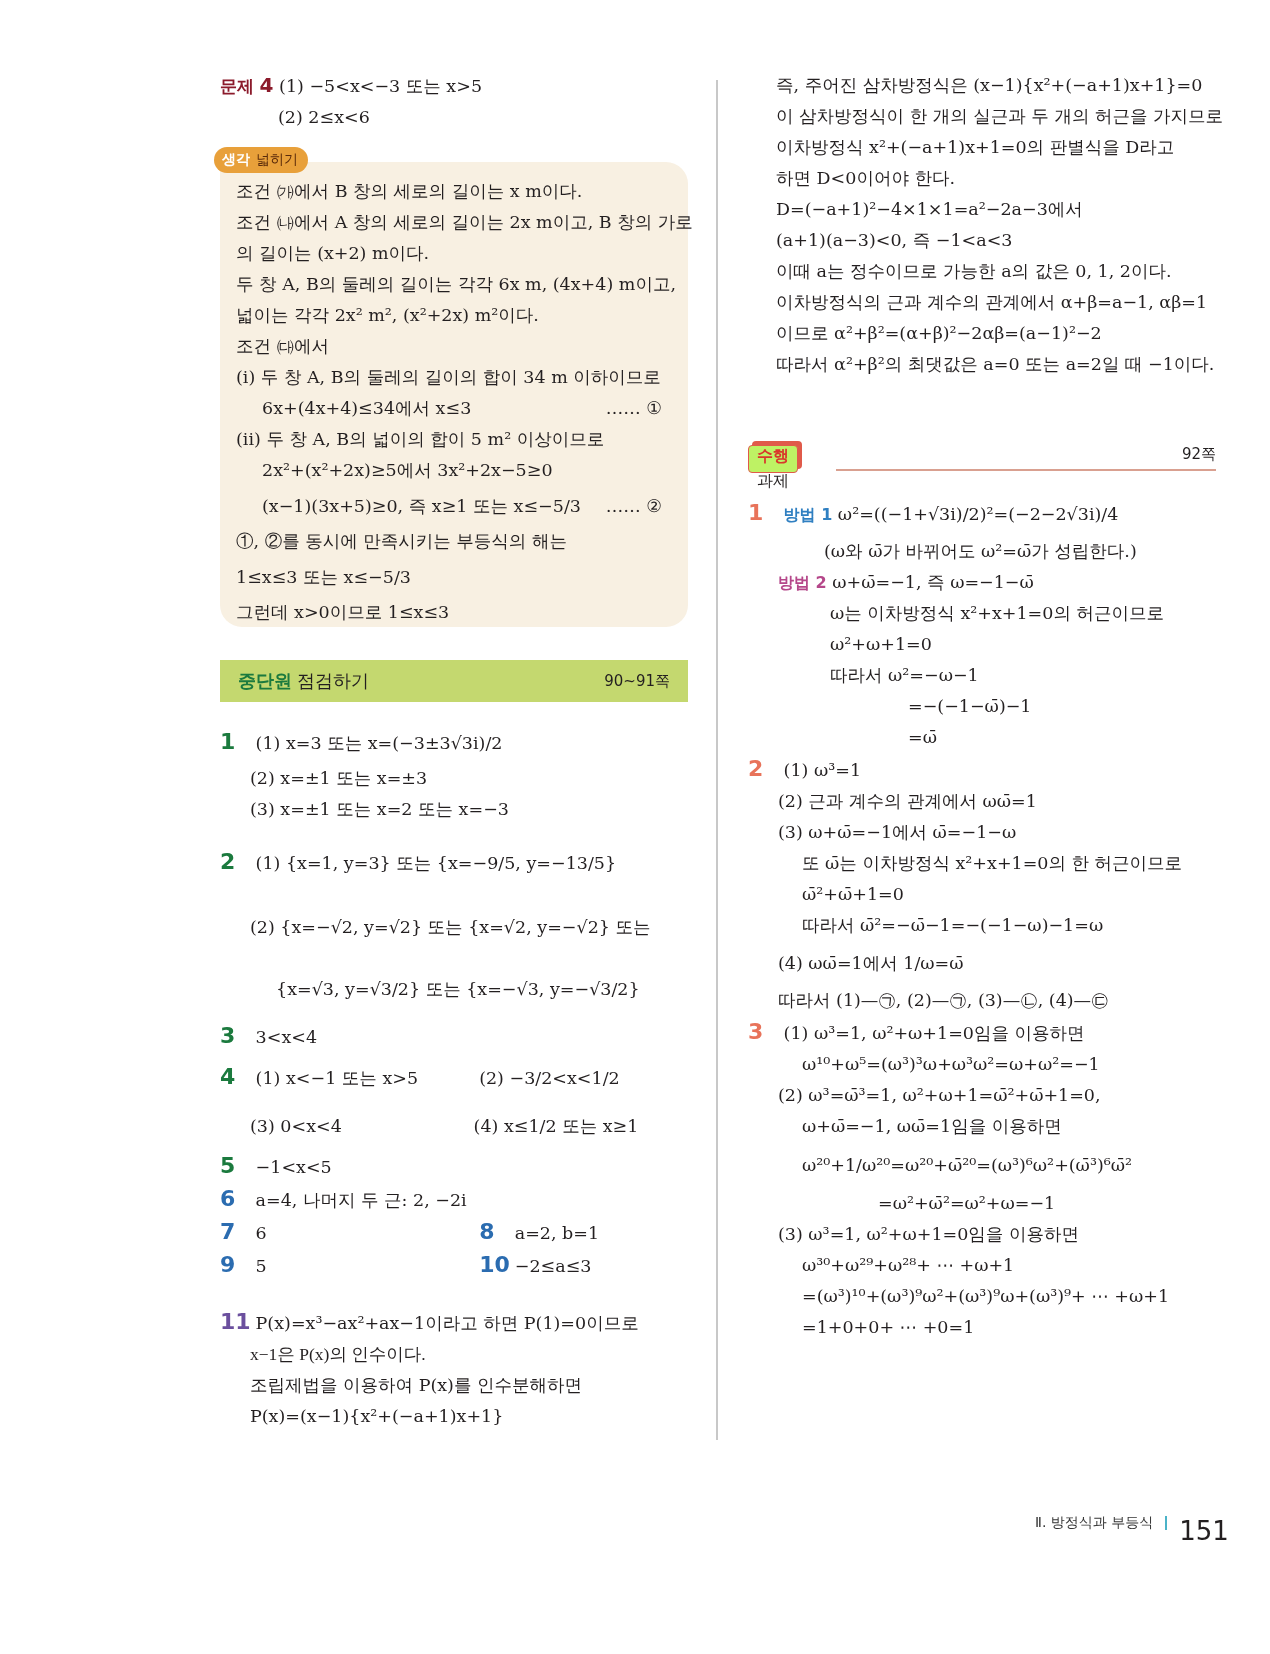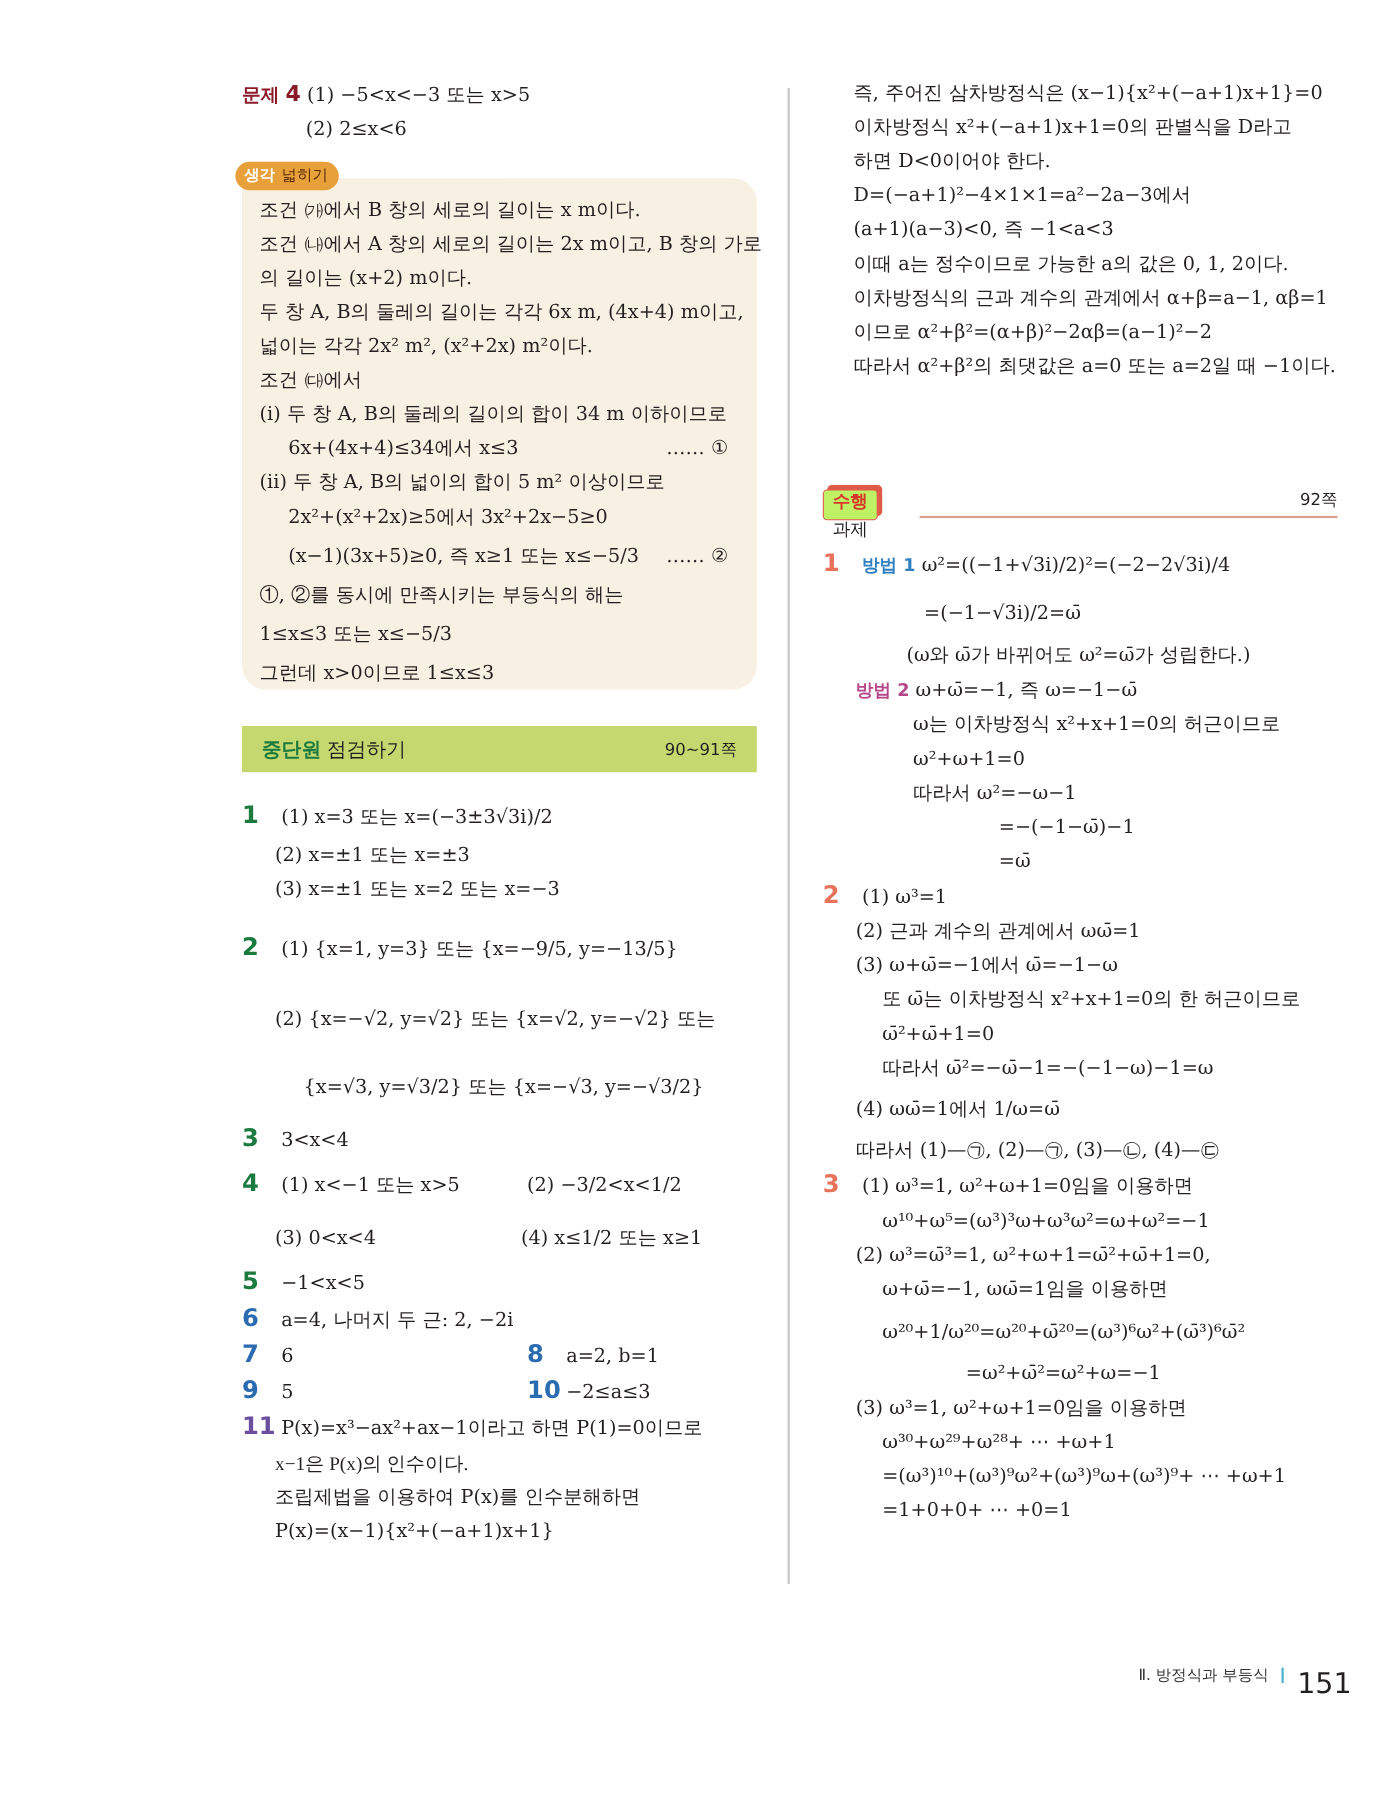--- a/index.html
+++ b/index.html
@@ -30,21 +30,21 @@
   .green-bar { position:absolute; left:220px; top:660px; width:468px; height:42px; background:#c4d86f; display:flex; align-items:center; justify-content:space-between; padding:0 18px; box-sizing:border-box;
                font-family:"DejaVu Sans","Liberation Sans",sans-serif; }
   .green-bar .t1 { color:#1b7a3e; font-weight:bold; font-size:18px; }
   .green-bar .t2 { color:#231f20; font-size:18px; }
   .green-bar .pg { font-size:15px; color:#231f20; }
   .green-bar::after { content:""; position:absolute; right:-1px; top:0; border-top:42px solid #ffffff00; }
 
   .num { display:inline-block; width:30px; font-family:"DejaVu Sans","Liberation Sans",sans-serif; font-weight:bold; font-size:22px; }
   .g { color:#1b7a3e; }
   .b { color:#2b6cb0; }
-  .p { color:#6b4f9e; }
+  .p { color:#6b4f9e;margin-top:24px; }
   .r { color:#e8735a; }
 
   
   .task-head { position:absolute; left:748px; top:445px; width:468px; height:30px; }
   .task-badge { position:absolute; left:0; top:0; height:26px; border:1.5px solid #e05a4a; border-radius:4px; background:#bef264; padding:0 8px;
                 font-family:"DejaVu Sans","Liberation Sans",sans-serif; font-size:16px; display:flex; align-items:center; gap:4px; box-shadow:4px -4px 0 #e05a4a;flex-direction:column; }
   .task-badge .a { color:#d9362b; font-weight:bold; }
   .task-line { position:absolute; left:88px; right:0; top:24px; height:1.5px; background:#d9a090; }
   .task-pg { position:absolute; right:0; top:0; font-family:"DejaVu Sans","Liberation Sans",sans-serif; font-size:15px; }
   .m-blue { color:#2f7fc1; font-family:"DejaVu Sans","Liberation Sans",sans-serif; font-weight:bold; font-size:16px; }
@@ -168,20 +168,21 @@
     </div>
     <div class="line" style="padding-left:30px;font-family:Liberation Serif, serif;">x−1은 P(x)의 인수이다.</div>
     <div class="line" style="padding-left:30px;">조립제법을 이용하여 P(x)를 인수분해하면</div>
     <div class="line" style="padding-left:30px;">P(x)=(x−1){x²+(−a+1)x+1}</div>
   </div>
 
   <div class="divider"></div>
 
   <div class="col right">
     <div class="line">즉, 주어진 삼차방정식은 (x−1){x²+(−a+1)x+1}=0</div>
+    <div class="line">이 삼차방정식이 한 개의 실근과 두 개의 허근을 가지므로</div>
     <div class="line">이차방정식 x²+(−a+1)x+1=0의 판별식을 D라고</div>
     <div class="line">하면 D&lt;0이어야 한다.</div>
     <div class="line">D=(−a+1)²−4×1×1=a²−2a−3에서</div>
     <div class="line">(a+1)(a−3)&lt;0, 즉 −1&lt;a&lt;3</div>
     <div class="line">이때 a는 정수이므로 가능한 a의 값은 0, 1, 2이다.</div>
     <div class="line">이차방정식의 근과 계수의 관계에서 α+β=a−1, αβ=1</div>
     <div class="line">이므로 α²+β²=(α+β)²−2αβ=(a−1)²−2</div>
     <div class="line">따라서 α²+β²의 최댓값은 a=0 또는 a=2일 때 −1이다.</div>
   </div>
 
@@ -194,21 +195,20 @@
     <span class="task-pg">92쪽</span>
   </div>
 
   <div class="col" style="left:748px; top:492px; width:470px;">
 
     <div class="line" style="line-height:42px;">
       <span class="num r">1</span>
       <span class="m-blue">방법 1</span>
       <span>ω²=((−1+√3i)/2)²=(−2−2√3i)/4</span>
     </div>
-    <div class="line" style="line-height:46px; padding-left:92px;">=(−1−√3i)/2=ω̄</div>
     <div class="line" style="padding-left:76px;">(ω와 ω̄가 바뀌어도 ω²=ω̄가 성립한다.)</div>
     <div class="line" style="padding-left:30px;">
       <span class="m-pink">방법 2</span>
       <span>ω+ω̄=−1, 즉 ω=−1−ω̄</span>
     </div>
     <div class="line" style="padding-left:82px;">ω는 이차방정식 x²+x+1=0의 허근이므로</div>
     <div class="line" style="padding-left:82px;">ω²+ω+1=0</div>
     <div class="line" style="padding-left:82px;">따라서 ω²=−ω−1</div>
     <div class="line" style="padding-left:160px;">=−(−1−ω̄)−1</div>
     <div class="line" style="padding-left:160px;">=ω̄</div>

